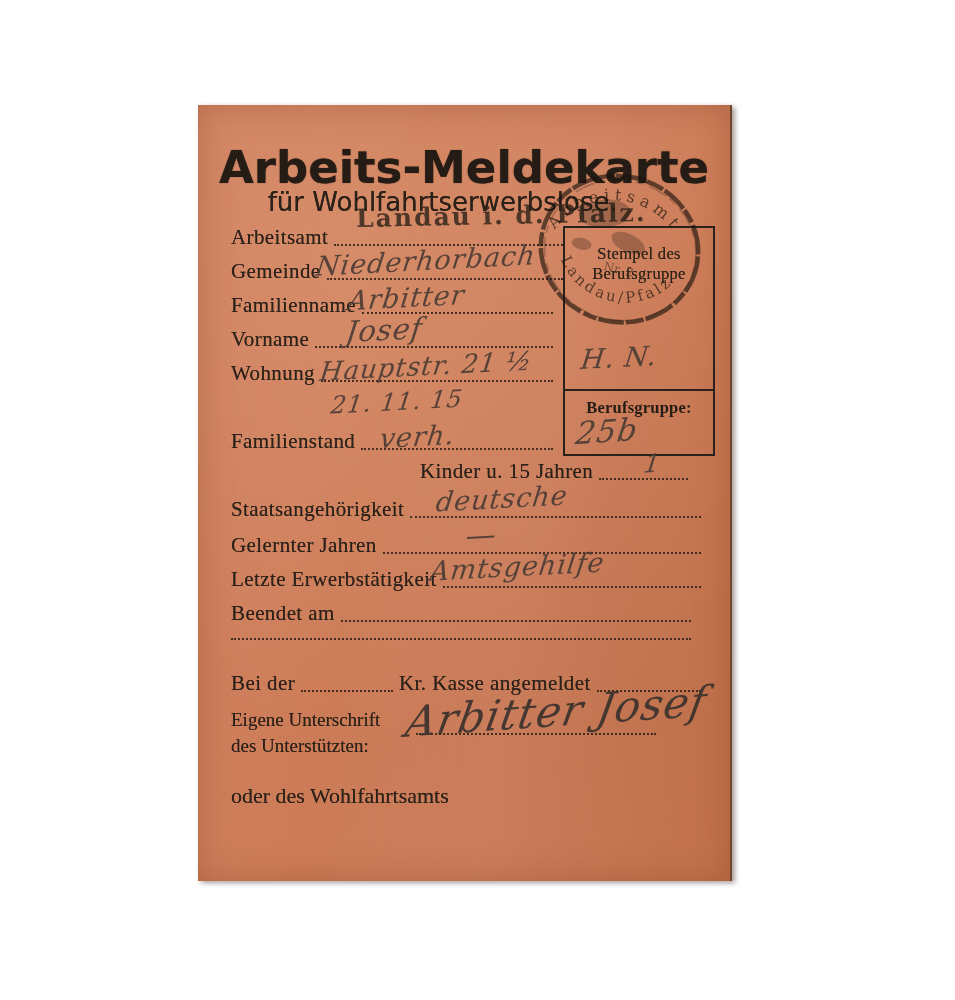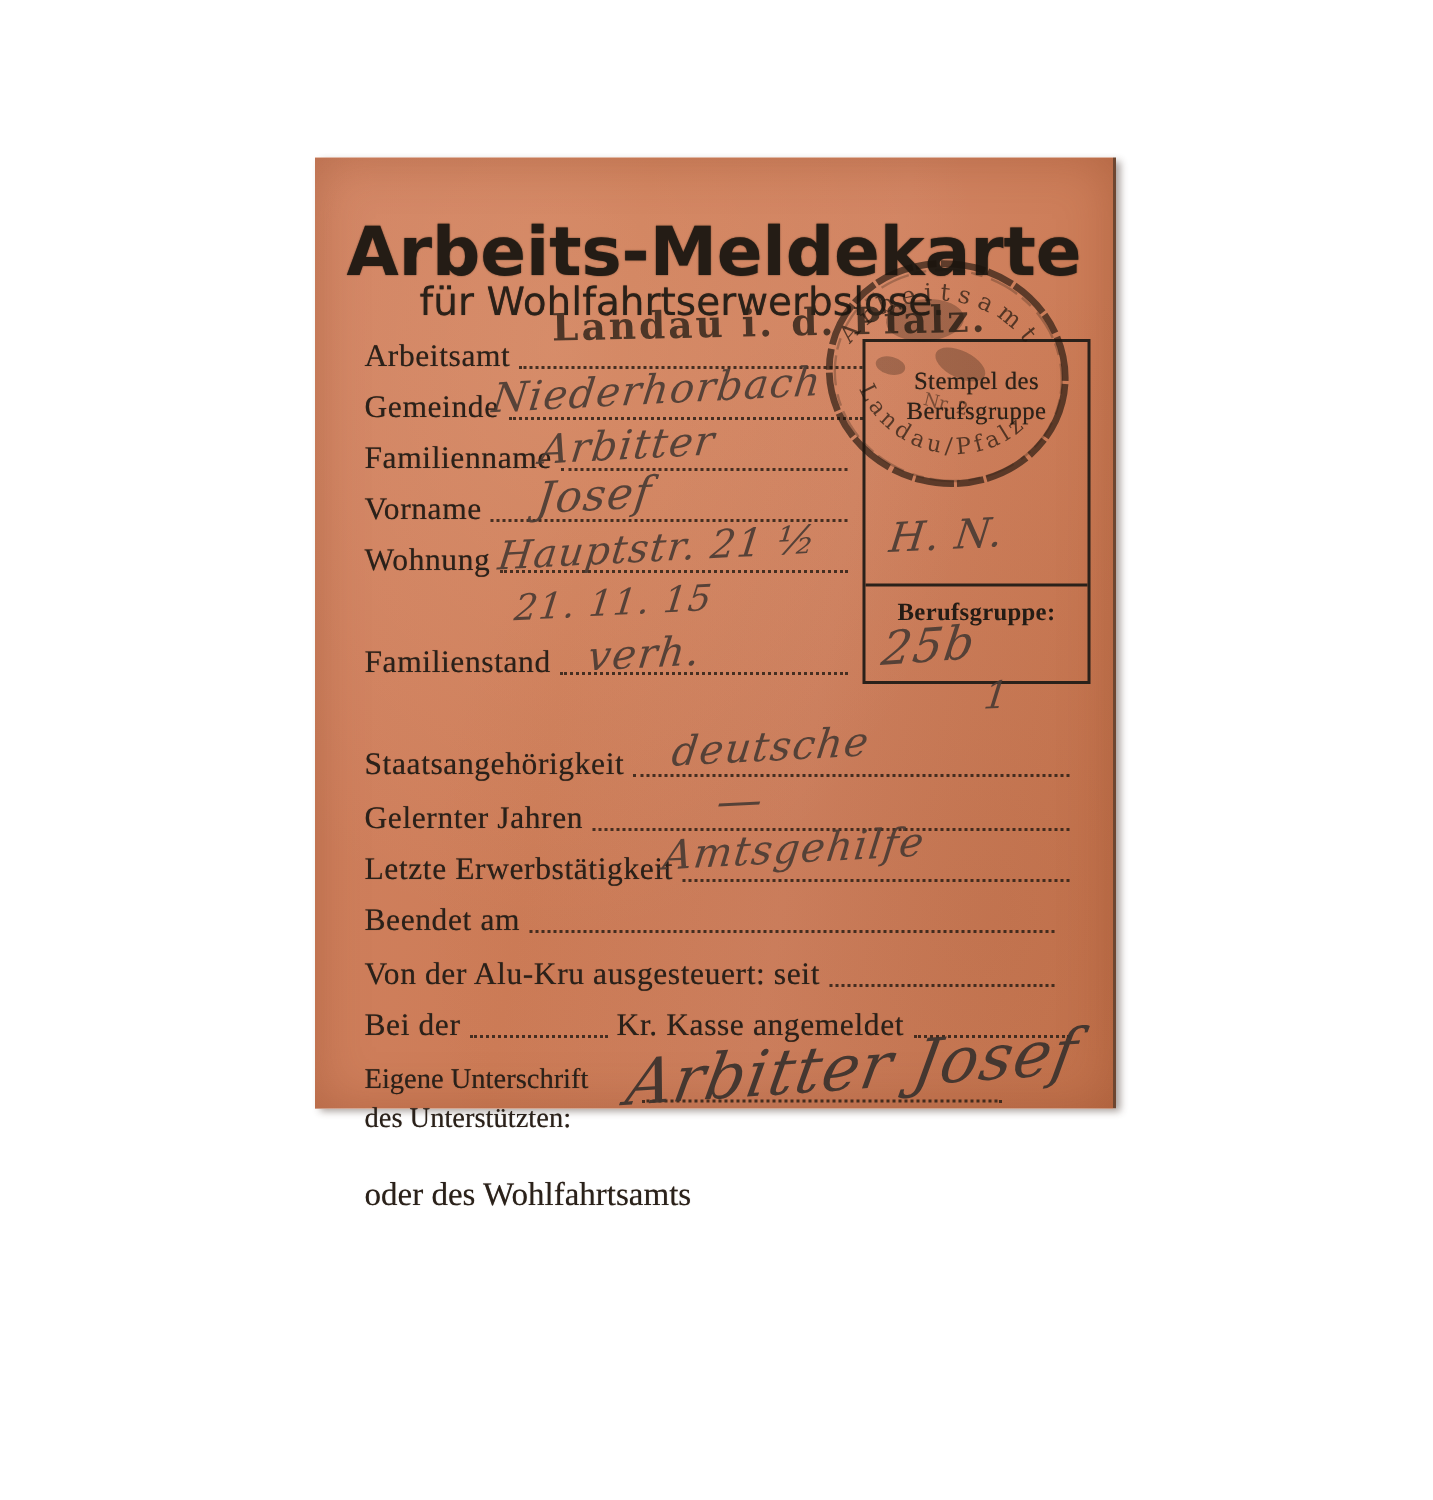--- a/index.html
+++ b/index.html
@@ -1,19 +1,19 @@
 <!DOCTYPE html>
 <html><head>
 <meta charset="utf-8">
 <style>
   html,body{margin:0;padding:0;background:#ffffff;}
   #canvas{position:relative;width:955px;height:1000px;background:#ffffff;overflow:hidden;
           font-family:"Liberation Serif", serif;}
   
-  #card{position:absolute;left:210px;top:105px;width:532px;height:634px;
+  #card{position:absolute;left:198px;top:105px;width:532px;height:776px;
         background:
           radial-gradient(ellipse at 30% 20%, rgba(255,210,180,0.18), rgba(0,0,0,0) 55%),
           radial-gradient(ellipse at 85% 80%, rgba(120,50,20,0.12), rgba(0,0,0,0) 60%),
           linear-gradient(100deg,#d08160 0%, #cd7c57 35%, #d18361 62%, #c87750 100%);
         box-shadow: inset 0 0 34px rgba(130,60,30,.35), 3px 2px 5px rgba(60,40,30,.45);
         border-right:2px solid #6e4630;}
   
   .title{position:absolute;left:0;top:36px;width:100%;text-align:center;
          font-family:"DejaVu Sans", sans-serif;font-weight:bold;font-size:45px;
          letter-spacing:0px;color:#241c15;text-shadow:0 0 1px rgba(30,20,10,.75);}
@@ -79,38 +79,41 @@
         <span class="dots"></span>
     </div>
     <div class="row" style="top:256px;width:322px">
       <span class="lbl">Wohnung</span>
         <span class="dots"></span>
     </div>
     <div class="row" style="top:324px;width:322px">
       <span class="lbl">Familienstand</span>
         <span class="dots"></span>
     </div>
+    <div class="row" style="top:354px;left:222px;width:268px">
+      <span class="lbl">Kinder u. 15 Jahren</span>
+        <span class="dots"></span>
+    </div>
     <div class="row" style="top:392px;width:470px">
       <span class="lbl">Staatsangehörigkeit</span>
         <span class="dots"></span>
     </div>
     <div class="row" style="top:428px;width:470px">
       <span class="lbl">Gelernter Jahren</span>
         <span class="dots"></span>
     </div>
     <div class="row" style="top:462px;width:470px">
       <span class="lbl">Letzte Erwerbstätigkeit</span>
         <span class="dots"></span>
     </div>
     <div class="row" style="top:496px;width:460px">
       <span class="lbl">Beendet am</span>
         <span class="dots"></span>
     </div>
     <div class="row" style="top:532px;width:460px">
-      <span class="lbl">Von der Alu-Kru ausgesteuert: seit</span>
         <span class="dots"></span>
     </div>
     <div class="row" style="top:566px;width:470px">
       <span class="lbl">Bei der</span>
       <span class="dots fixed" style="width:92px"></span>
       <span class="lbl" style="padding-left:6px">Kr. Kasse angemeldet</span>
       <span class="dots"></span>
     </div>
 
     <div id="stampbox">

